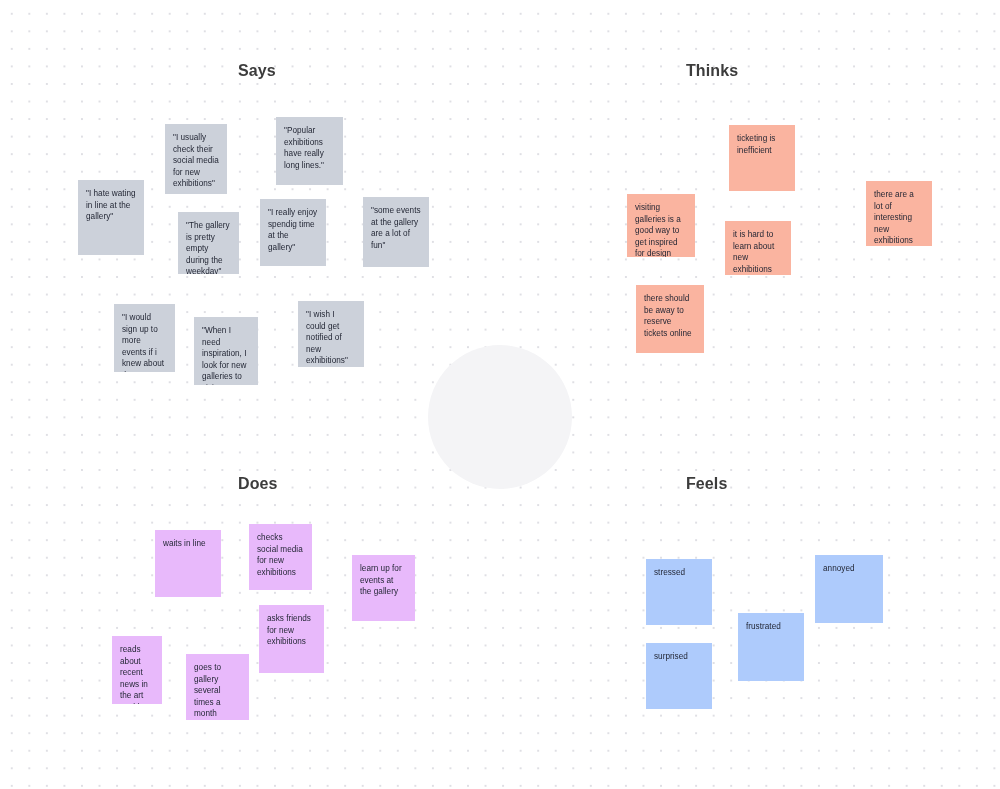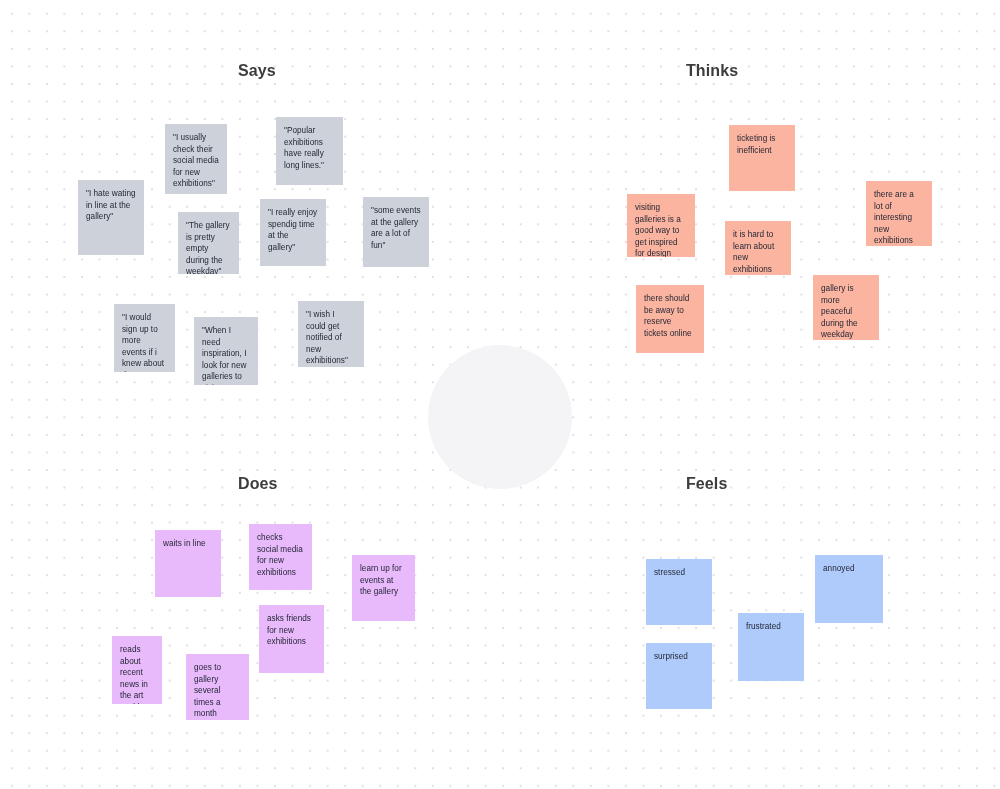--- a/index.html
+++ b/index.html
@@ -120,23 +120,20 @@
   </div>
   <div class="note peach" style="left:627px; top:194px; width:68px;  height:63px;">
     <span class="note-text">visiting galleries is a good way to get inspired for design</span>
   </div>
   <div class="note peach" style="left:725px; top:221px; width:66px;  height:54px;">
     <span class="note-text">it is hard to learn about new exhibitions and events</span>
   </div>
   <div class="note peach" style="left:636px; top:285px; width:68px;  height:68px;">
     <span class="note-text">there should be away to reserve tickets online</span>
   </div>
-  <div class="note peach" style="left:813px; top:275px; width:66px;  height:65px;">
-    <span class="note-text">gallery is more peaceful during the weekday</span>
-  </div>
 
   <div class="note purple" style="left:249px; top:524px; width:63px;  height:66px;">
     <span class="note-text">checks social media for new exhibitions</span>
   </div>
   <div class="note purple" style="left:155px; top:530px; width:66px;  height:67px;">
     <span class="note-text">waits in line</span>
   </div>
   <div class="note purple" style="left:352px; top:555px; width:63px;  height:66px;">
     <span class="note-text">learn up for events at the gallery</span>
   </div>

